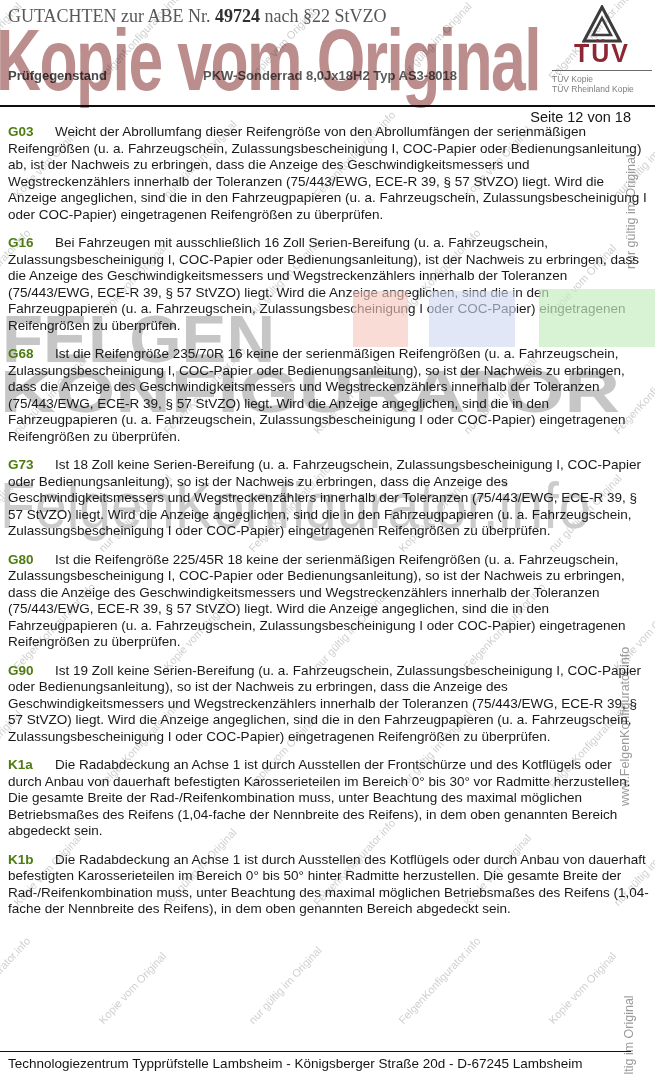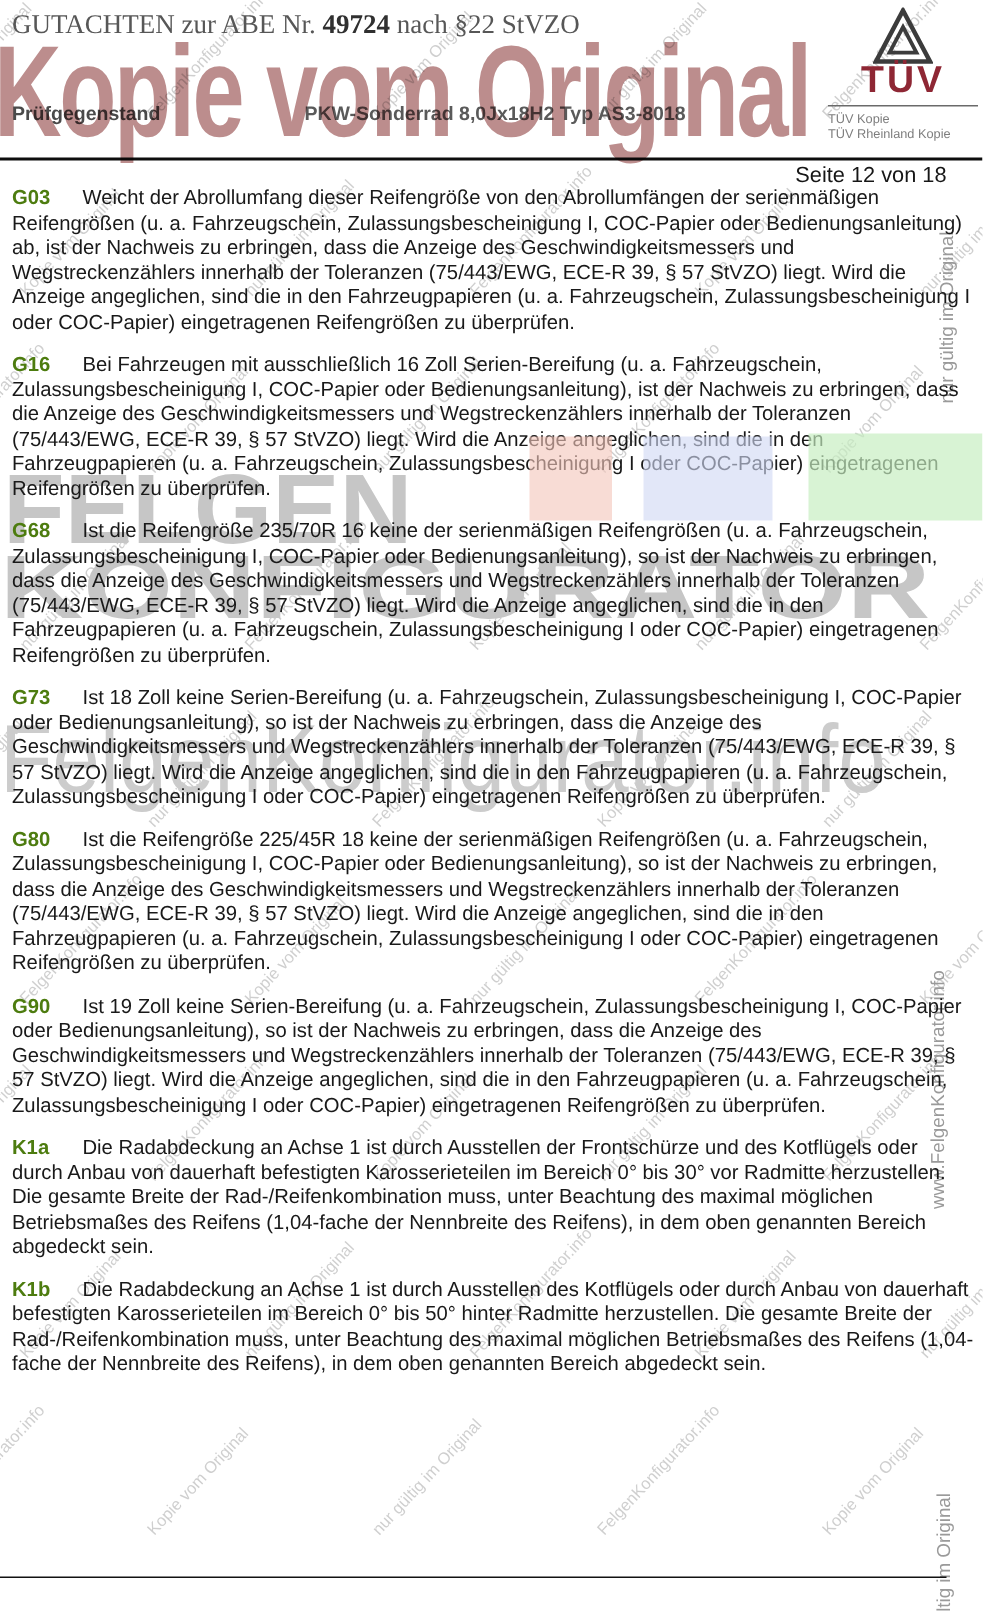--- a/index.html
+++ b/index.html
@@ -173,20 +173,21 @@
   <p class="para"><span class="code">G80</span><span class="ptext">Ist die Reifengröße 225/45R 18 keine der serienmäßigen Reifengrößen (u. a. Fahrzeugschein, Zulassungsbescheinigung I, COC-Papier oder Bedienungsanleitung), so ist der Nachweis zu erbringen, dass die Anzeige des Geschwindigkeitsmessers und Wegstreckenzählers innerhalb der Toleranzen (75/443/EWG, ECE-R 39, § 57 StVZO) liegt. Wird die Anzeige angeglichen, sind die in den Fahrzeugpapieren (u. a. Fahrzeugschein, Zulassungsbescheinigung I oder COC-Papier) eingetragenen Reifengrößen zu überprüfen.</span></p>
 
   <p class="para"><span class="code">G90</span><span class="ptext">Ist 19 Zoll keine Serien-Bereifung (u. a. Fahrzeugschein, Zulassungsbescheinigung I, COC-Papier oder Bedienungsanleitung), so ist der Nachweis zu erbringen, dass die Anzeige des Geschwindigkeitsmessers und Wegstreckenzählers innerhalb der Toleranzen (75/443/EWG, ECE-R 39, § 57 StVZO) liegt. Wird die Anzeige angeglichen, sind die in den Fahrzeugpapieren (u. a. Fahrzeugschein, Zulassungsbescheinigung I oder COC-Papier) eingetragenen Reifengrößen zu überprüfen.</span></p>
 
   <p class="para"><span class="code">K1a</span><span class="ptext">Die Radabdeckung an Achse 1 ist durch Ausstellen der Frontschürze und des Kotflügels oder durch Anbau von dauerhaft befestigten Karosserieteilen im Bereich 0° bis 30° vor Radmitte herzustellen. Die gesamte Breite der Rad-/Reifenkombination muss, unter Beachtung des maximal möglichen Betriebsmaßes des Reifens (1,04-fache der Nennbreite des Reifens), in dem oben genannten Bereich abgedeckt sein.</span></p>
 
   <p class="para"><span class="code">K1b</span><span class="ptext">Die Radabdeckung an Achse 1 ist durch Ausstellen des Kotflügels oder durch Anbau von dauerhaft befestigten Karosserieteilen im Bereich 0° bis 50° hinter Radmitte herzustellen. Die gesamte Breite der Rad-/Reifenkombination muss, unter Beachtung des maximal möglichen Betriebsmaßes des Reifens (1,04-fache der Nennbreite des Reifens), in dem oben genannten Bereich abgedeckt sein.</span></p>
 </div>
 
     <div id="footer-rule"></div>
+    <div id="footer-text">Technologiezentrum Typprüfstelle Lambsheim - Königsberger Straße 20d - D-67245 Lambsheim</div>
   </div>
 
   <div class="tint-box" id="tint-pink"></div>
   <div class="tint-box" id="tint-blue"></div>
   <div class="tint-box" id="tint-green"></div>
 
   <div id="wm-kopie">Kopie vom Original</div>
 </div>
 
 </body></html>

